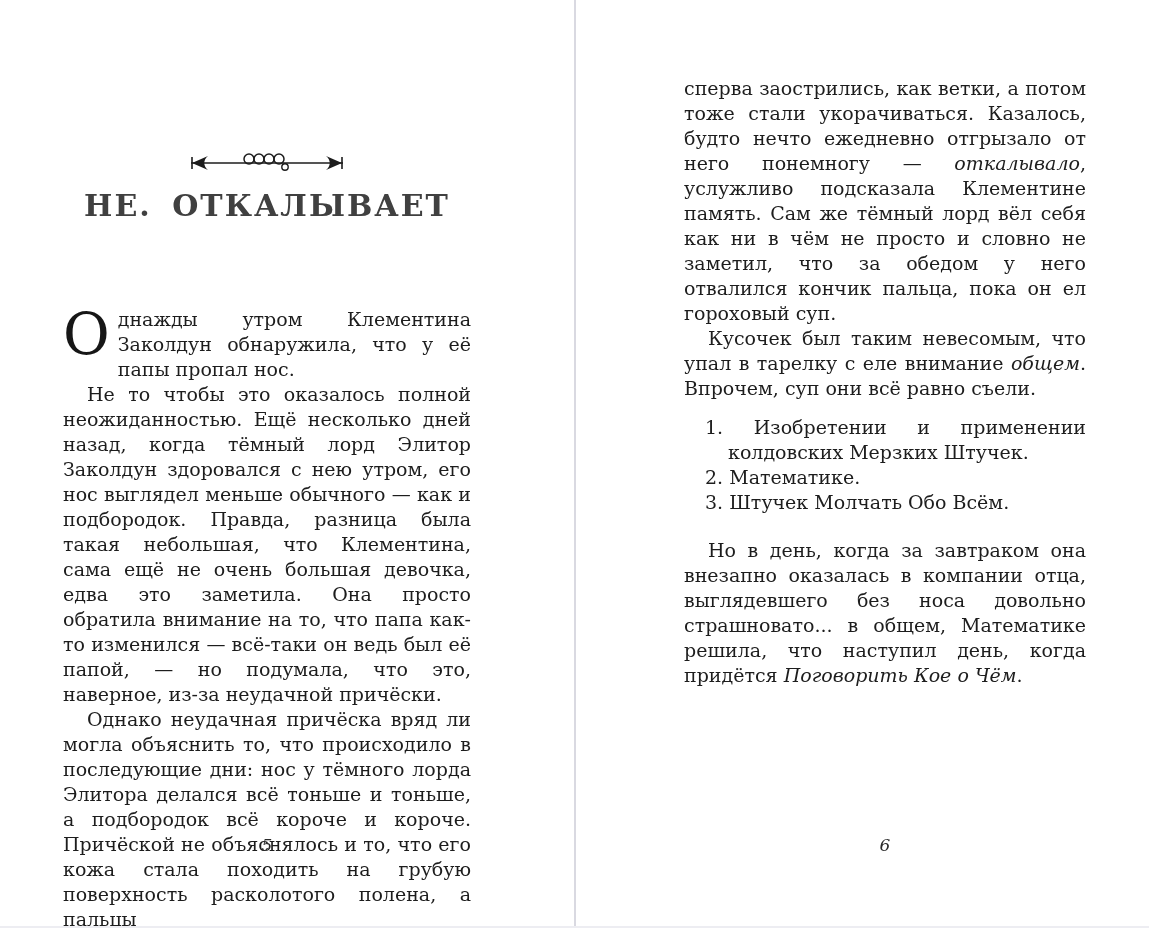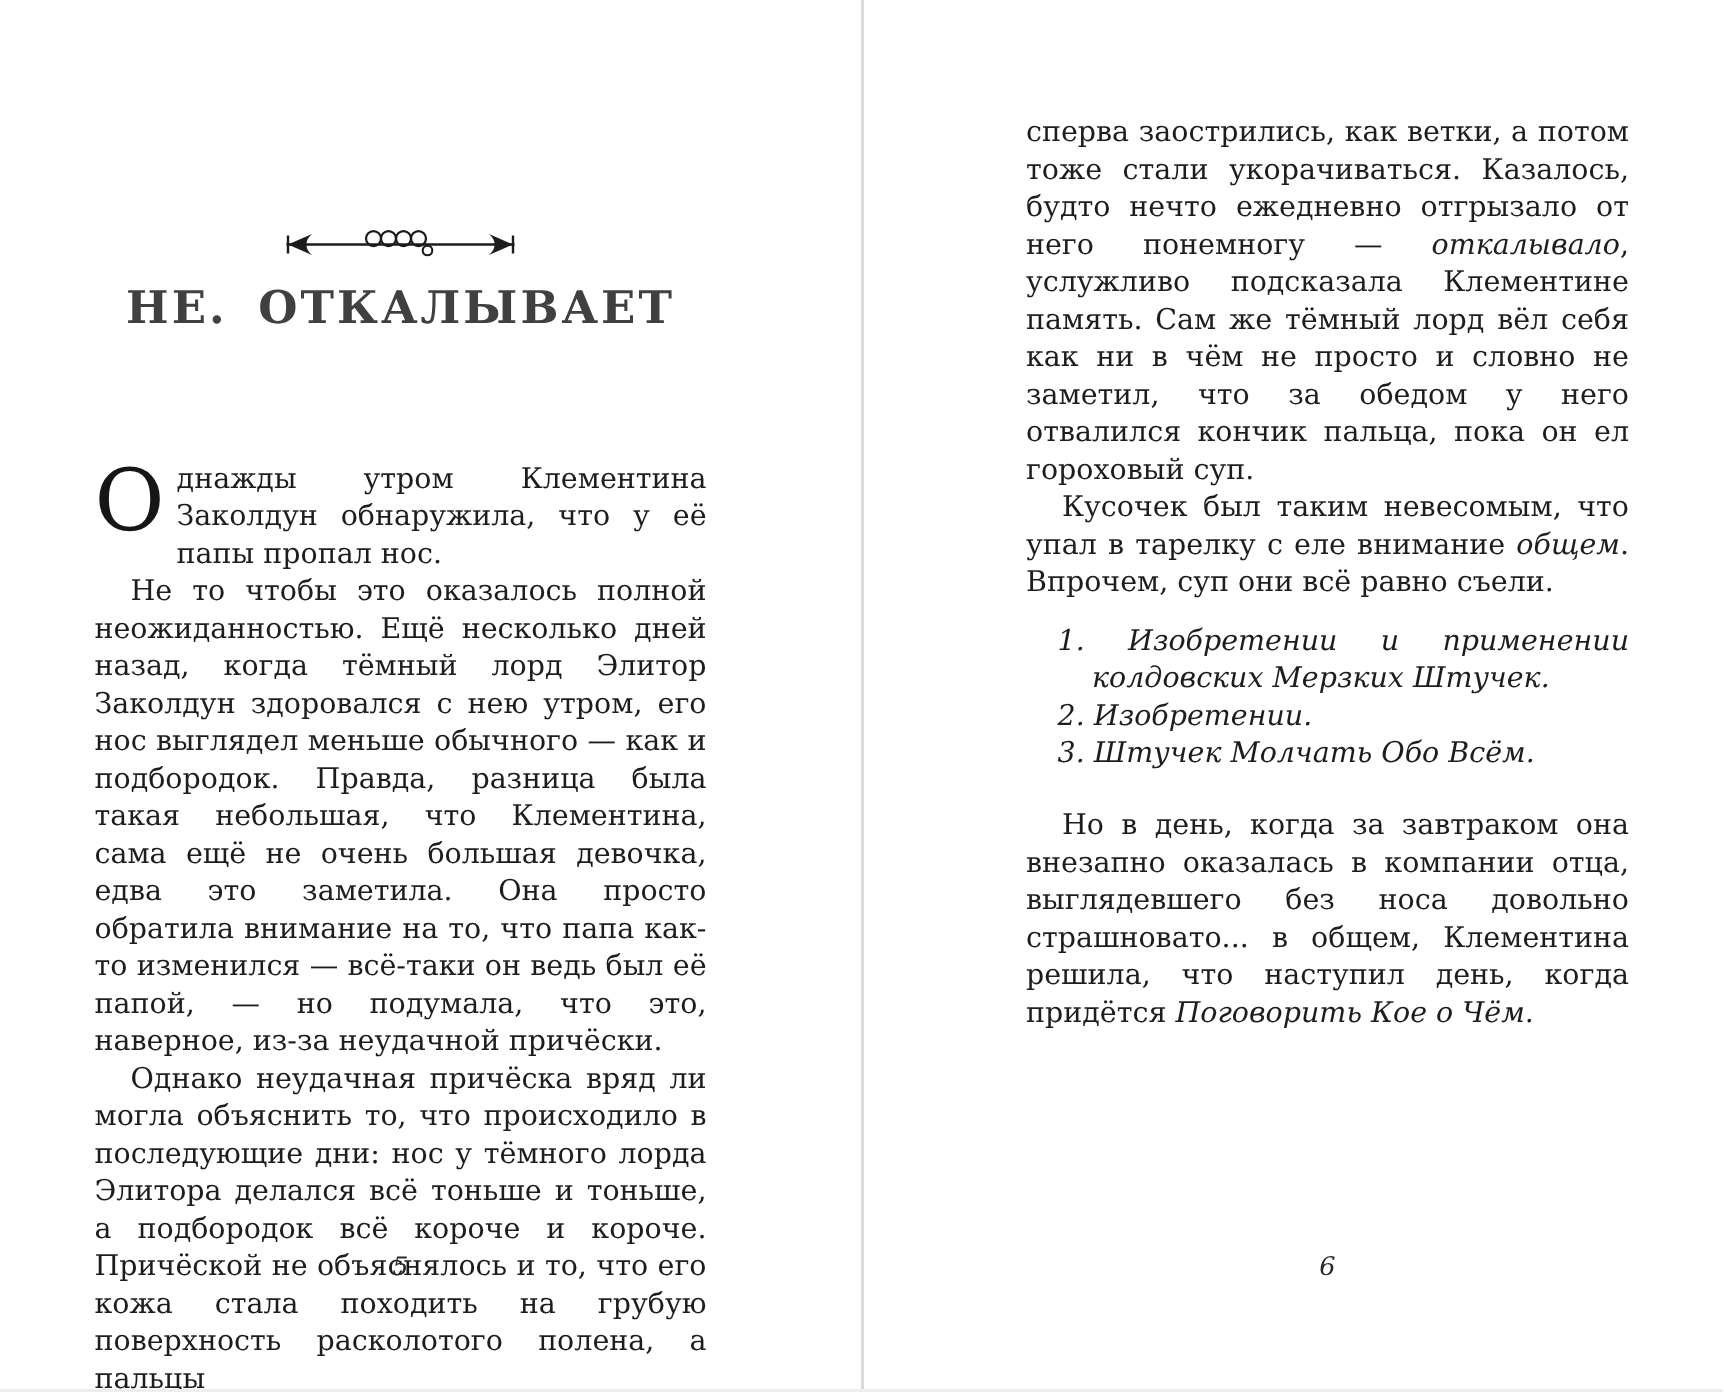--- a/index.html
+++ b/index.html
@@ -35,21 +35,21 @@
   .indent { text-indent:24px; }
   .dropcap {
     float:left; font-size:57px; line-height:48px;
     padding:3px 8px 0 0; color:#161616;
   }
   .it { font-style:italic; }
 
   .list { margin:14px 0 23px 0; }
   .list-item {
     font-size:19px; line-height:25px; text-align:justify;
-    font-style:italic; padding-left:44px; text-indent:-23px;
+    padding-left:44px; text-indent:-23px;
     hyphens:auto; -webkit-hyphens:auto;
   }
 
   .pagenum {
     position:absolute; top:835px; left:0; width:100%;
     text-align:center; font-size:17px; font-style:italic;
     font-family:"DejaVu Serif", serif; color:#2a2a2a;
   }
 </style>
 </head>
@@ -92,25 +92,25 @@
   <div class="page-right">
 
     <div class="body-right">
       <p class="para"><span>сперва заострились, как ветки, а потом тоже стали укорачиваться. Казалось, будто нечто ежедневно отгрызало от него понемногу — </span><span class="it">откалывало</span><span>, услужливо подсказала Клементине память. Сам же тёмный лорд вёл себя как ни в чём не просто и словно не заметил, что за обедом у него отвалился кончик пальца, пока он ел гороховый суп.</span></p>
 
       <p class="para indent"><span>Кусочек был таким невесомым, что упал в тарелку с еле внимание </span><span class="it">общем</span><span>. Впрочем, суп они всё равно съели.</span></p>
 
 
       <div class="list">
         <div class="list-item"><span>1.</span> <span>Изобретении и применении колдовских Мерзких Штучек.</span></div>
-        <div class="list-item"><span>2.</span> <span>Изобретении.</span></div>
+        <div class="list-item"><span>2.</span> <span>Математике.</span></div>
         <div class="list-item"><span>3.</span> <span>Штучек Молчать Обо Всём.</span></div>
       </div>
 
-      <p class="para indent"><span>Но в день, когда за завтраком она внезапно оказалась в компании отца, выглядевшего без носа довольно страшновато... в общем, Клементина решила, что наступил день, когда придётся </span><span class="it">Поговорить Кое о Чём</span><span>.</span></p>
+      <p class="para indent"><span>Но в день, когда за завтраком она внезапно оказалась в компании отца, выглядевшего без носа довольно страшновато... в общем, Математике решила, что наступил день, когда придётся </span><span class="it">Поговорить Кое о Чём</span><span>.</span></p>
 
     </div>
 
     <div class="pagenum">6</div>
   </div>
 
   <div class="bottom-edge"></div>
 </div>
 
 </body></html>

